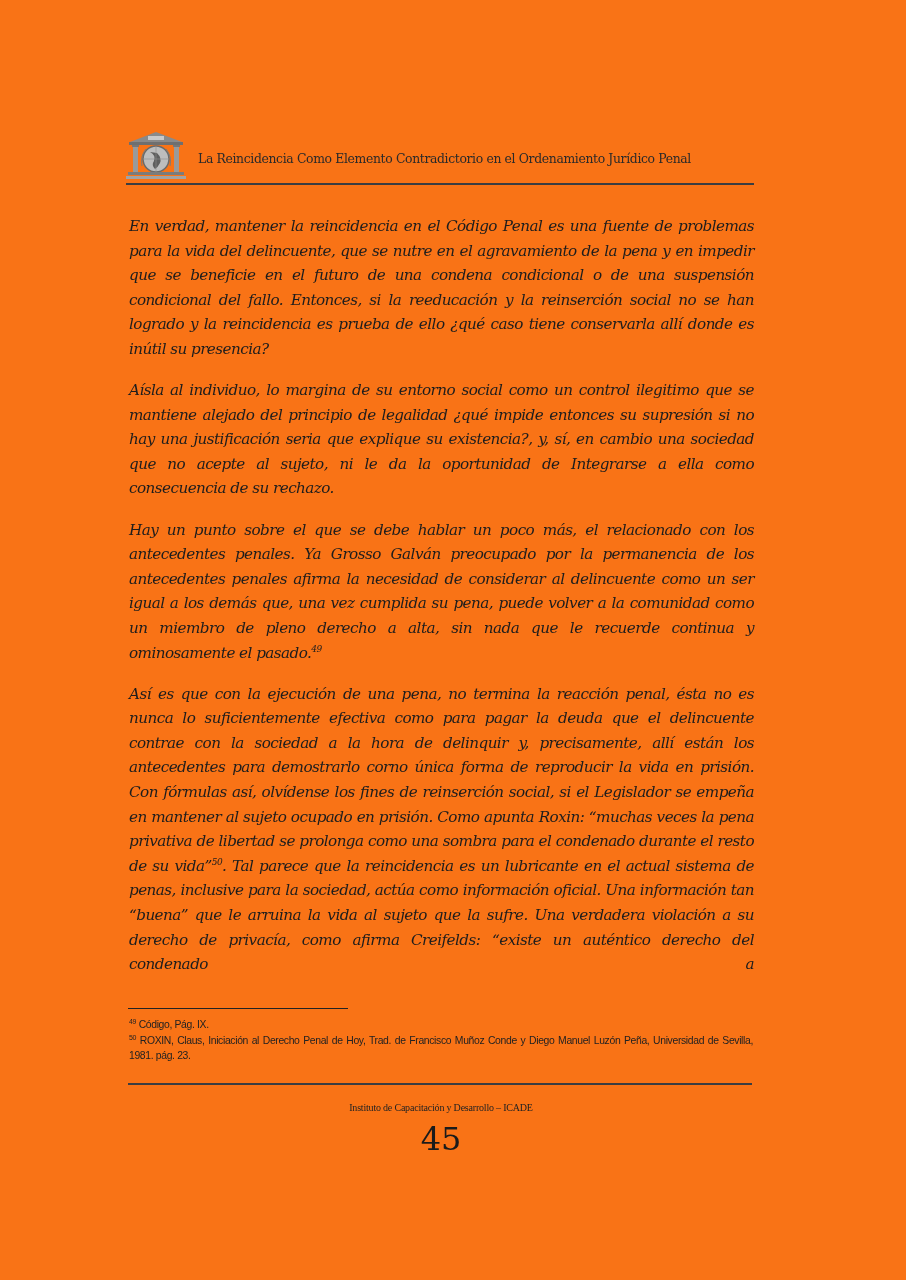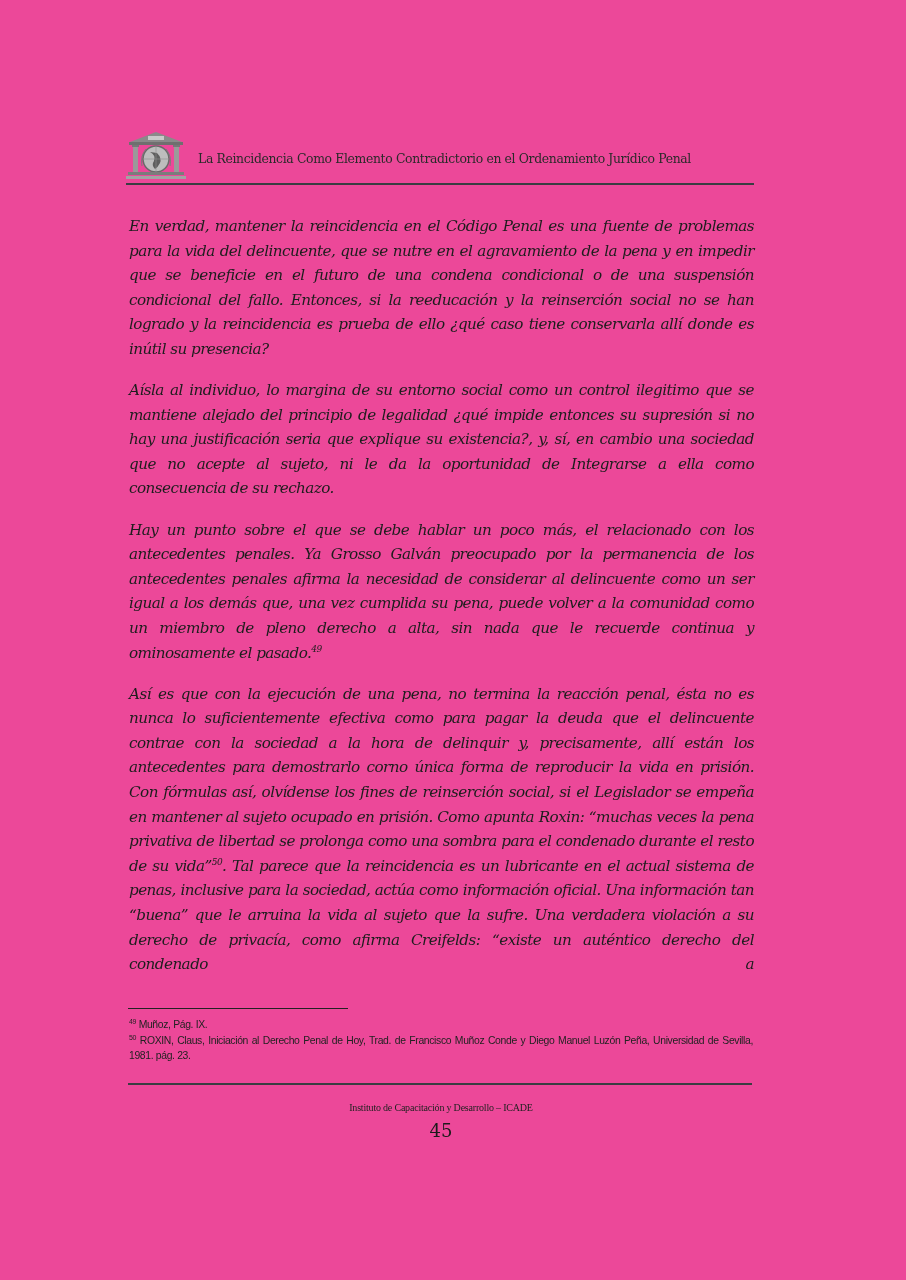--- a/index.html
+++ b/index.html
@@ -1,36 +1,36 @@
 <!DOCTYPE html>
 <html><head>
 <meta charset="utf-8">
 <style>
   html, body { margin: 0; padding: 0; background: #ffffff; }
   body { width: 906px; height: 1280px; position: relative; overflow: hidden; color: #1e1e1e; }
-  .page { position: absolute; left: 0; top: 0; width: 906px; height: 1280px; background: #ec4899; }
+  .page { position: absolute; left: 0; top: 0; width: 906px; height: 1280px; background: #f97316; }
 
   .header { position: absolute; left: 126px; top: 130px; width: 628px; height: 56px; }
   .logo { position: absolute; left: 0; top: 0; width: 60px; height: 52px; }
   .header-title { position: absolute; left: 72px; top: 21px; font-family: "DejaVu Serif", serif; font-size: 12.4px; color: #2a2a2a; white-space: nowrap; letter-spacing: -0.35px; }
   .header-rule { position: absolute; left: 0; top: 53px; width: 628px; height: 2px; background: #3a3d42; }
 
   .body-text { position: absolute; left: 129px; top: 214px; width: 625px; font-family: "DejaVu Serif", serif; font-size: 15.2px; line-height: 24.6px; color: #1d1d1d; letter-spacing: -0.55px; word-spacing: 0px; font-style: italic; }
   .body-text p { margin: 0 0 16.5px 0; text-align: justify; text-align-last: left; }
   .body-text p.last { margin-bottom: 8px; text-align-last: justify; }
   sup { font-size: 9px; line-height: 0; vertical-align: super; }
 
   .fn-rule { position: absolute; left: 128px; top: 1008px; width: 220px; height: 1px; background: #222; }
   .footnotes { position: absolute; left: 129px; top: 1017px; width: 624px; font-family: "Liberation Sans", sans-serif; font-size: 10.4px; line-height: 15.5px; color: #222; letter-spacing: -0.35px; }
   .footnotes .fn { text-align: justify; text-align-last: left; margin: 0; }
   .footnotes sup { font-size: 7px; }
 
   .footer-rule { position: absolute; left: 128px; top: 1083px; width: 624px; height: 2px; background: #3a3d42; }
   .footer-inst { position: absolute; left: 0; top: 1102px; width: 882px; text-align: center; font-family: "Liberation Serif", serif; font-size: 10px; color: #222; letter-spacing: -0.2px; }
-  .page-number { position: absolute; left: 0; top: 1120px; width: 882px; text-align: center; font-family: "DejaVu Serif", serif; font-size: 18px; color: #1b1b1b; }
+  .page-number { position: absolute; left: 0; top: 1120px; width: 882px; text-align: center; font-family: "DejaVu Serif", serif; font-size: 32px; color: #1b1b1b; }
 </style>
 </head>
 <body>
 
 <div class="page">
 
   <div class="header">
     <div class="logo">
       <svg width="60" height="52" viewBox="0 0 60 52">
 
@@ -59,20 +59,20 @@
 
   <div class="body-text">
     <p><span>En verdad, mantener la reincidencia en el Código Penal es una fuente de problemas para la vida del delincuente, que se nutre en el agravamiento de la pena y en impedir que se beneficie en el futuro de una condena condicional o de una suspensión condicional del fallo. Entonces, si la reeducación y la reinserción social no se han logrado y la reincidencia es prueba de ello ¿qué caso tiene conservarla allí donde es inútil su presencia?</span></p>
     <p><span>Aísla al individuo, lo margina de su entorno social como un control ilegitimo que se mantiene alejado del principio de legalidad ¿qué impide entonces su supresión si no hay una justificación seria que explique su existencia?, y, sí, en cambio una sociedad que no acepte al sujeto, ni le da la oportunidad de Integrarse a ella como consecuencia de su rechazo.</span></p>
     <p><span>Hay un punto sobre el que se debe hablar un poco más, el relacionado con los antecedentes penales. Ya Grosso Galván preocupado por la permanencia de los antecedentes penales afirma la necesidad de considerar al delincuente como un ser igual a los demás que, una vez cumplida su pena, puede volver a la comunidad como un miembro de pleno derecho a alta, sin nada que le recuerde continua y ominosamente el pasado.</span><sup>49</sup></p>
     <p class="last"><span>Así es que con la ejecución de una pena, no termina la reacción penal, ésta no es nunca lo suficientemente efectiva como para pagar la deuda que el delincuente contrae con la sociedad a la hora de delinquir y, precisamente, allí están los antecedentes para demostrarlo corno única forma de reproducir la vida en prisión. Con fórmulas así, olvídense los fines de reinserción social, si el Legislador se empeña en mantener al sujeto ocupado en prisión. Como apunta Roxin: “muchas veces la pena privativa de libertad se prolonga como una sombra para el condenado durante el resto de su vida”</span><sup>50</sup><span>. Tal parece que la reincidencia es un lubricante en el actual sistema de penas, inclusive para la sociedad, actúa como información oficial. Una información tan “buena” que le arruina la vida al sujeto que la sufre. Una verdadera violación a su derecho de privacía, como afirma Creifelds: “existe un auténtico derecho del condenado a</span></p>
   </div>
 
   <div class="fn-rule"></div>
   <div class="footnotes">
-    <p class="fn"><sup>49</sup><span> Muñoz, Pág. IX.</span></p>
+    <p class="fn"><sup>49</sup><span> Código, Pág. IX.</span></p>
     <p class="fn"><sup>50</sup><span> ROXIN, Claus, Iniciación al Derecho Penal de Hoy, Trad. de Francisco Muñoz Conde y Diego Manuel Luzón Peña, Universidad de Sevilla, 1981. pág. 23.</span></p>
   </div>
 
   <div class="footer-rule"></div>
   <div class="footer-inst">Instituto de Capacitación y Desarrollo – ICADE</div>
   <div class="page-number">45</div>
 </div>
 
 </body></html>

